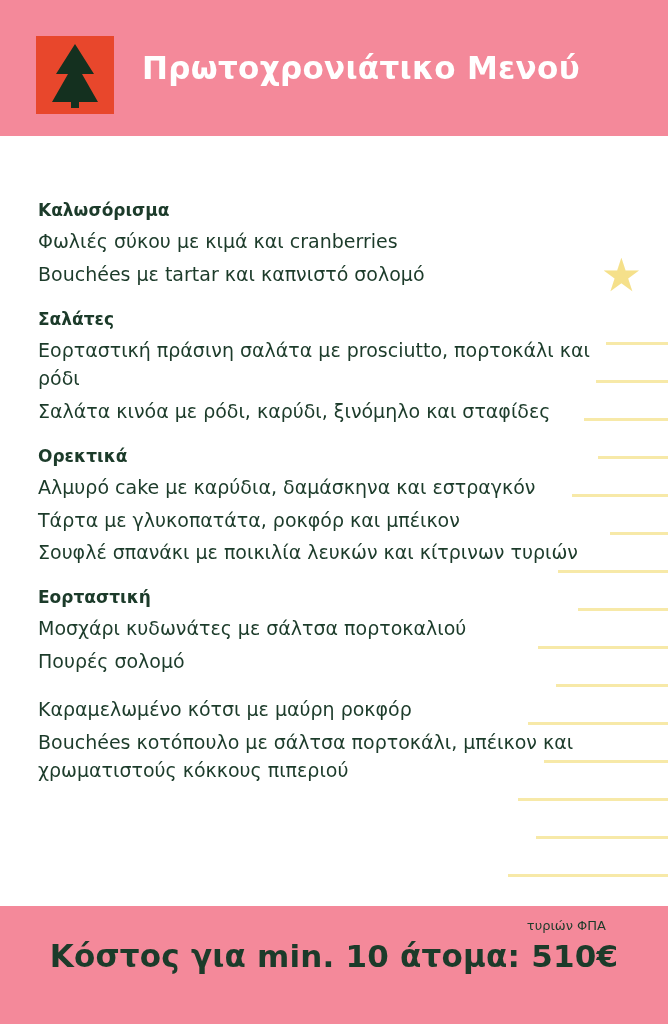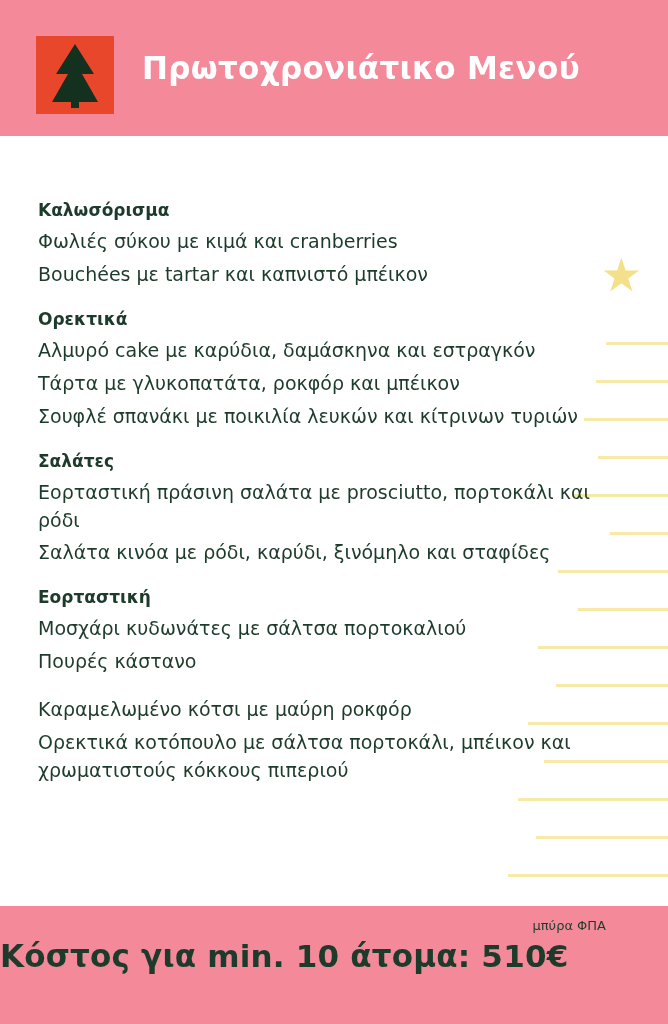--- a/index.html
+++ b/index.html
@@ -111,21 +111,21 @@
     top: 12px;
     font-size: 13px;
     color: #1c3b2a;
     font-weight: normal;
   }
   .footer-price {
     position: absolute;
     left: 0;
     right: 0;
     top: 32px;
-    text-align: left;
+    text-align: center;
     font-size: 31px;
     font-weight: bold;
     color: #1c3b2a;
     letter-spacing: 0.2px;
   }
 </style>
 </head>
 <body>
 
 <div class="page">
@@ -158,47 +158,47 @@
     <span class="branch" style="top:568px; width:150px;"></span>
     <span class="branch" style="top:606px; width:132px;"></span>
     <span class="branch" style="top:644px; width:160px;"></span>
   </div>
 
   <div class="menu">
 
     <div class="section">
       <div class="section-title">Καλωσόρισμα</div>
       <div class="item">Φωλιές σύκου με κιμά και cranberries</div>
-      <div class="item">Bouchées με tartar και καπνιστό μπέικον</div>
+      <div class="item">Bouchées με tartar και καπνιστό σολομό</div>
+    </div>
+
+    <div class="section">
+      <div class="section-title">Σαλάτες</div>
+      <div class="item">Εορταστική πράσινη σαλάτα με prosciutto, πορτοκάλι και ρόδι</div>
+      <div class="item">Σαλάτα κινόα με ρόδι, καρύδι, ξινόμηλο και σταφίδες</div>
     </div>
 
     <div class="section">
       <div class="section-title">Ορεκτικά</div>
       <div class="item">Αλμυρό cake με καρύδια, δαμάσκηνα και εστραγκόν</div>
       <div class="item">Τάρτα με γλυκοπατάτα, ροκφόρ και μπέικον</div>
       <div class="item">Σουφλέ σπανάκι με ποικιλία λευκών και κίτρινων τυριών</div>
     </div>
 
     <div class="section">
-      <div class="section-title">Σαλάτες</div>
-      <div class="item">Εορταστική πράσινη σαλάτα με prosciutto, πορτοκάλι και ρόδι</div>
-      <div class="item">Σαλάτα κινόα με ρόδι, καρύδι, ξινόμηλο και σταφίδες</div>
-    </div>
-
-    <div class="section">
       <div class="section-title">Εορταστική</div>
       <div class="item">Μοσχάρι κυδωνάτες με σάλτσα πορτοκαλιού</div>
-      <div class="item">Πουρές κάστανο</div>
+      <div class="item">Πουρές σολομό</div>
     </div>
 
     <div class="section">
       <div class="item">Καραμελωμένο κότσι με μαύρη ροκφόρ</div>
-      <div class="item">Ορεκτικά κοτόπουλο με σάλτσα πορτοκάλι, μπέικον και χρωματιστούς κόκκους πιπεριού</div>
+      <div class="item">Bouchées κοτόπουλο με σάλτσα πορτοκάλι, μπέικον και χρωματιστούς κόκκους πιπεριού</div>
     </div>
 
   </div>
 
   <div class="footer">
-    <div class="footer-note">μπύρα ΦΠΑ</div>
+    <div class="footer-note">τυριών ΦΠΑ</div>
     <div class="footer-price">Κόστος για min. 10 άτομα: 510€</div>
   </div>
 
 </div>
 
 </body></html>

